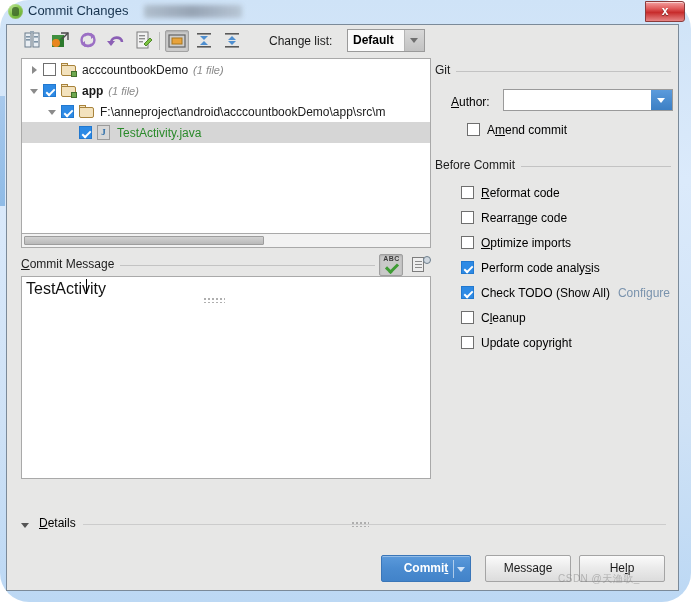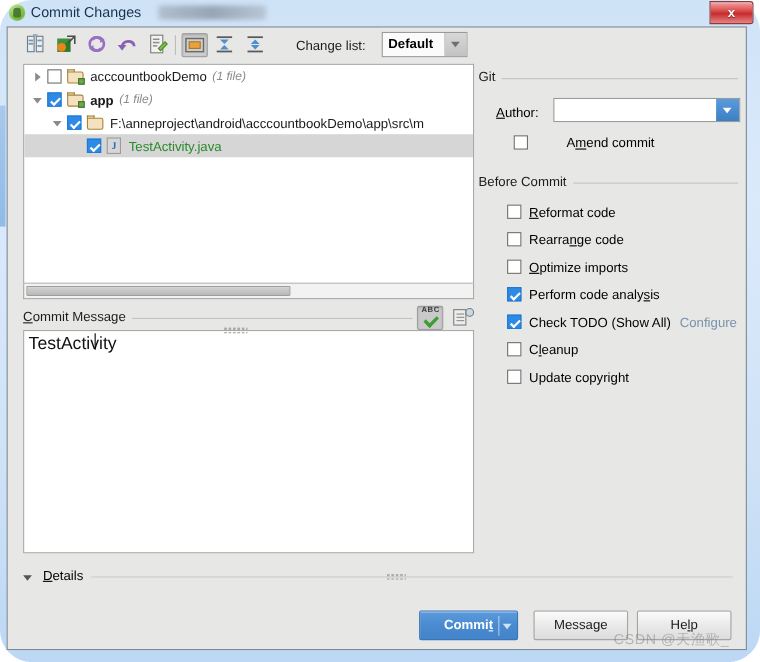--- a/index.html
+++ b/index.html
@@ -90,21 +90,21 @@
     background: linear-gradient(180deg,#d8d8d8,#c2c2c2);
     border-left: 1px solid #b4b4b4;
   }
   #changelist-arrow::after {
     content:""; position:absolute; left:5px; top:8px;
     border-left:4px solid transparent; border-right:4px solid transparent; border-top:5px solid #6f6f6f;
   }
   
   #left-col { position: absolute; left: 14px; top: 33px; width: 410px; }
   #tree-panel {
-    position: relative; width: 410px; height: 200px;
+    position: relative; width: 410px; height: 176px;
     background: #fff; border: 1px solid #a9a9a9; box-sizing: border-box; overflow: hidden;
   }
   .tree-row {
     position: relative; height: 21px; white-space: nowrap; font-size: 12px;
     display: flex; align-items: center; cursor: default;
   }
   .tree-row.selected { background: #d6d6d6; }
   .twisty {
     width: 15px; height: 21px; position: relative; flex: 0 0 15px; cursor: pointer;
   }
@@ -254,21 +254,21 @@
     border: 1px solid #6f6f6f; background: #fff; margin-right: 7px; position: relative; cursor: pointer;
   }
   .ck.on { background: #2d8ae5; border-color: #2178cf; }
   .ck.on::after {
     content:""; position:absolute; left:2px; top:4px; width:7px; height:3px;
     border-left:2px solid #fff; border-bottom:2px solid #fff; transform: rotate(-45deg);
   }
   .ck-label { white-space: nowrap; }
   .ck-label u { text-decoration: underline; }
   .link { color: #7a93ad; margin-left: 8px; cursor: pointer; }
-  #amend-row { padding-left: 32px; margin-top: 2px; gap: 28px; }
+  #amend-row { padding-left: 32px; margin-top: 2px; }
   #before-commit-head { margin-top: 16px; }
   #before-list { margin-top: 6px; }
   
   #details-row { position: absolute; left: 14px; top: 492px; width: 645px; height: 18px; }
   #details-twisty {
     position: absolute; left: 0; top: 6px;
     border-left: 4px solid transparent; border-right: 4px solid transparent;
     border-top: 5px solid #555; cursor: pointer;
   }
   #details-label { position: absolute; left: 18px; top: -1px; font-size: 12px; background: #e7e7e6; padding-right: 6px; z-index: 2; }
@@ -299,21 +299,21 @@
     border-left: 4px solid transparent; border-right: 4px solid transparent; border-top: 5px solid #cfe2f7;
   }
   #cancel-btn, #help-btn {
     background: linear-gradient(180deg,#fbfbfb 0%,#eaeaea 50%,#dcdcdc 100%);
     border: 1px solid #a4a4a4; color: #1a1a1a;
   }
   #cancel-btn { left: 478px; width: 86px; }
   #help-btn { left: 572px; width: 86px; }
   #help-btn u, #cancel-btn u { text-decoration: underline; }
   #watermark {
-    position: absolute; left: 558px; top: 572px; font-size: 13px;
+    position: absolute; left: 558px; top: 572px; font-size: 10px;
     color: rgba(120,120,120,.45); white-space: nowrap; letter-spacing: .5px;
     pointer-events: none;
   }
   
   #frame-accent {
     position: absolute; left: 0px; top: 96px; width: 5px; height: 110px;
     background: linear-gradient(180deg,#a8c9ec,#8fbbe6);
   }
 </style>
 </head>

